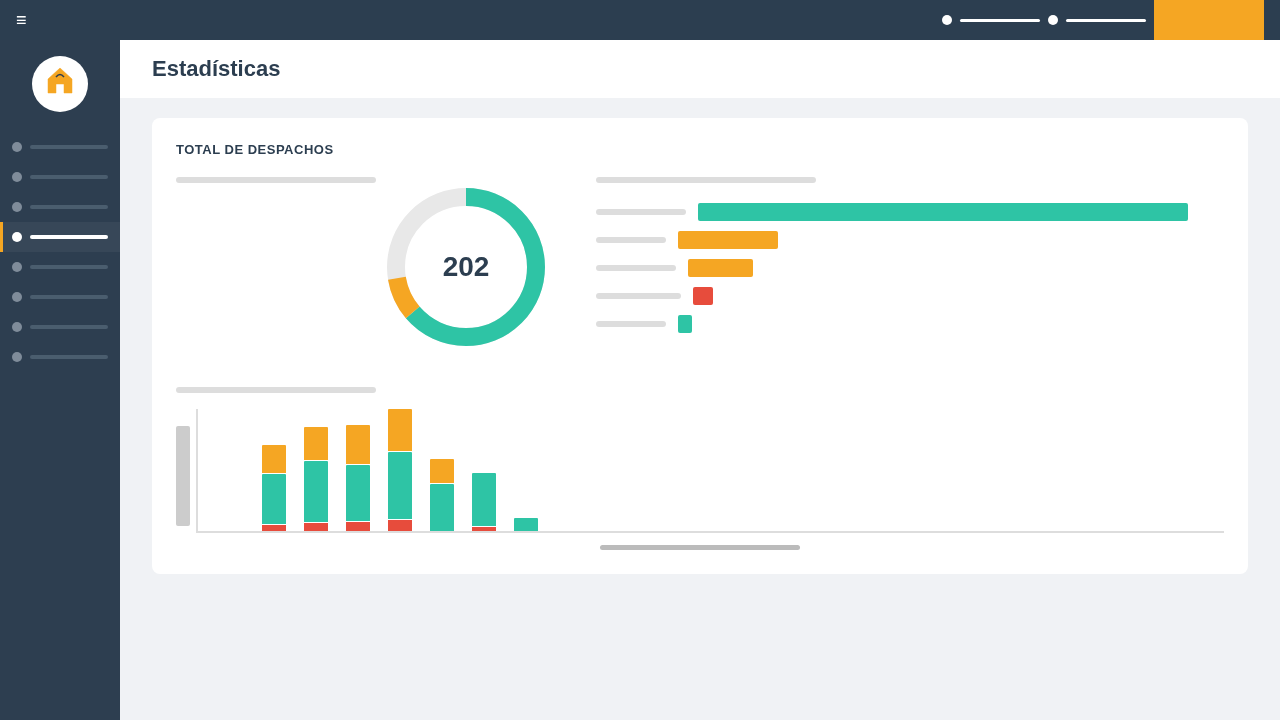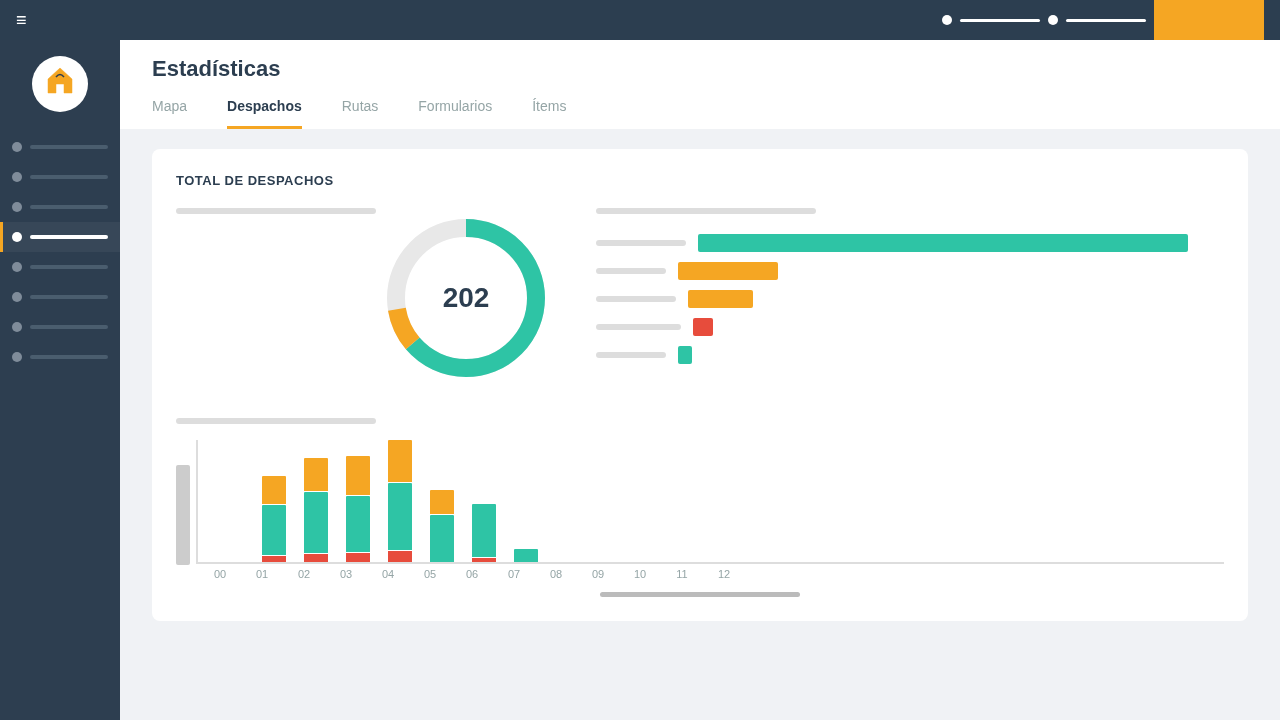--- a/index.html
+++ b/index.html
@@ -344,27 +344,20 @@
         <div class="sidebar-dot"></div>
         <div class="sidebar-line"></div>
       </div>
     </div>
   </div>
 
   <div class="content-area">
 
     <div class="page-header">
       <div class="page-title">Estadísticas</div>
-      <div class="tabs">
-        <div class="tab">Mapa</div>
-        <div class="tab active">Despachos</div>
-        <div class="tab">Rutas</div>
-        <div class="tab">Formularios</div>
-        <div class="tab">Ítems</div>
-      </div>
     </div>
 
     <div class="main-content">
       <div class="stats-card">
 
         <div class="card-title">TOTAL DE DESPACHOS</div>
 
         <div class="top-stats">
 
           <div class="donut-section">
@@ -454,36 +447,20 @@
                     <div class="bar-seg" style="background: rgb(46, 196, 165); height: 53px; border-radius: 1px 1px 0px 0px;"></div>
                     <div class="bar-seg" style="background: rgb(231, 76, 60); height: 4px; border-radius: 0px;"></div>
                   </div>
                   <div class="bar-group">
                     <div class="bar-seg" style="background: rgb(46, 196, 165); height: 13px; border-radius: 1px 1px 0px 0px;"></div>
                   </div>
                   <div class="bar-group"></div>
                   <div class="bar-group"></div>
                   <div class="bar-group"></div>
                 </div>
-              <div class="vchart-labels" id="vchart-labels">
-
-              <div class="bar-label-x">00</div>
-                  <div class="bar-label-x">01</div>
-                  <div class="bar-label-x">02</div>
-                  <div class="bar-label-x">03</div>
-                  <div class="bar-label-x">04</div>
-                  <div class="bar-label-x">05</div>
-                  <div class="bar-label-x">06</div>
-                  <div class="bar-label-x">07</div>
-                  <div class="bar-label-x">08</div>
-                  <div class="bar-label-x">09</div>
-                  <div class="bar-label-x">10</div>
-                  <div class="bar-label-x">11</div>
-                  <div class="bar-label-x">12</div>
-                </div>
             </div>
           </div>
           <div class="scroll-bar-bottom"></div>
         </div>
 
       </div>
     </div>
   </div>
 </div>
 

